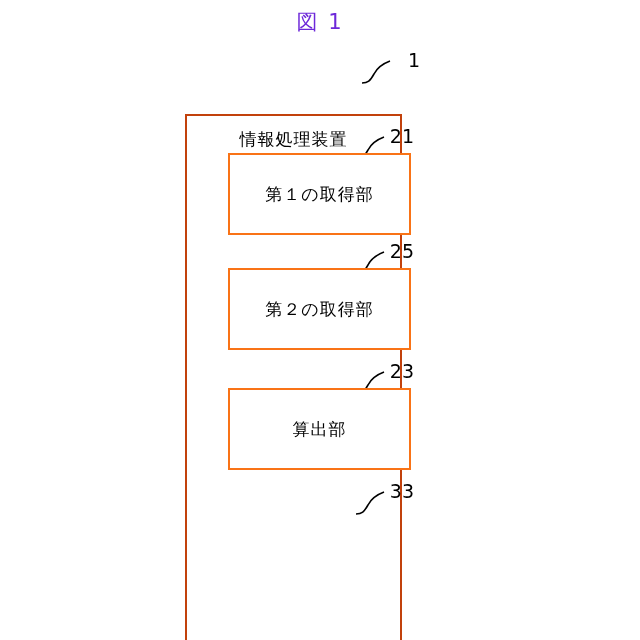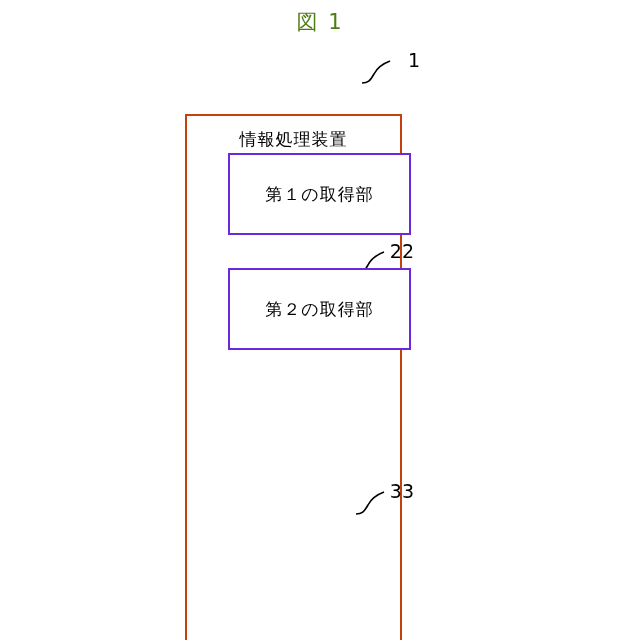--- a/index.html
+++ b/index.html
@@ -17,21 +17,21 @@
     color: #000000;
   }
   .fig-title {
     position: absolute;
     left: 0;
     top: 8px;
     width: 640px;
     text-align: center;
     font-size: 21px;
     letter-spacing: 2px;
-    color: #4d7c0f;
+    color: #6d28d9;
   }
 
   
   .outer-box {
     position: absolute;
     left: 185px;
     top: 78px;
     width: 217px;
     height: 552px;
     border: 2px solid #c2410c;
@@ -48,21 +48,21 @@
     font-size: 17px;
     letter-spacing: 1px;
   }
 
   
   .unit-box {
     position: absolute;
     left: 228px;
     width: 183px;
     height: 82px;
-    border: 2px solid #6d28d9;
+    border: 2px solid #f97316;
     box-sizing: border-box;
     background: #ffffff;
     display: flex;
     align-items: center;
     justify-content: center;
   }
   .unit-label {
     font-size: 17px;
     letter-spacing: 1px;
     line-height: 1;
@@ -112,34 +112,49 @@
     <span class="ref-num">1</span>
     <svg class="ref-hook" viewBox="0 0 40 24">
       <path d="M0 23 C6 23, 8 21, 12 14 C15 8, 20 4, 28 1" fill="none" stroke="#000000" stroke-width="1.6"></path>
     </svg>
   </div>
 
   <div class="outer-box">
     <div class="outer-title">情報処理装置</div>
   </div>
 
+  <div class="ref ref-21">
+    <span class="ref-num">21</span>
+    <svg class="ref-hook" viewBox="0 0 40 24">
+      <path d="M0 23 C6 23, 8 21, 12 14 C15 8, 20 4, 28 1" fill="none" stroke="#000000" stroke-width="1.6"></path>
+    </svg>
+  </div>
   <div class="unit-box unit-1">
     <span class="unit-label">第１の取得部</span>
   </div>
 
   <div class="ref ref-22">
-    <span class="ref-num">22</span>
+    <span class="ref-num">25</span>
     <svg class="ref-hook" viewBox="0 0 40 24">
       <path d="M0 23 C6 23, 8 21, 12 14 C15 8, 20 4, 28 1" fill="none" stroke="#000000" stroke-width="1.6"></path>
     </svg>
   </div>
   <div class="unit-box unit-2">
     <span class="unit-label">第２の取得部</span>
   </div>
 
+  <div class="ref ref-23">
+    <span class="ref-num">23</span>
+    <svg class="ref-hook" viewBox="0 0 40 24">
+      <path d="M0 23 C6 23, 8 21, 12 14 C15 8, 20 4, 28 1" fill="none" stroke="#000000" stroke-width="1.6"></path>
+    </svg>
+  </div>
+  <div class="unit-box unit-3">
+    <span class="unit-label">算出部</span>
+  </div>
 
   <div class="ref ref-24">
     <span class="ref-num">33</span>
     <svg class="ref-hook" viewBox="0 0 40 24">
       <path d="M0 23 C6 23, 8 21, 12 14 C15 8, 20 4, 28 1" fill="none" stroke="#000000" stroke-width="1.6"></path>
     </svg>
   </div>
 
 </div>
 

